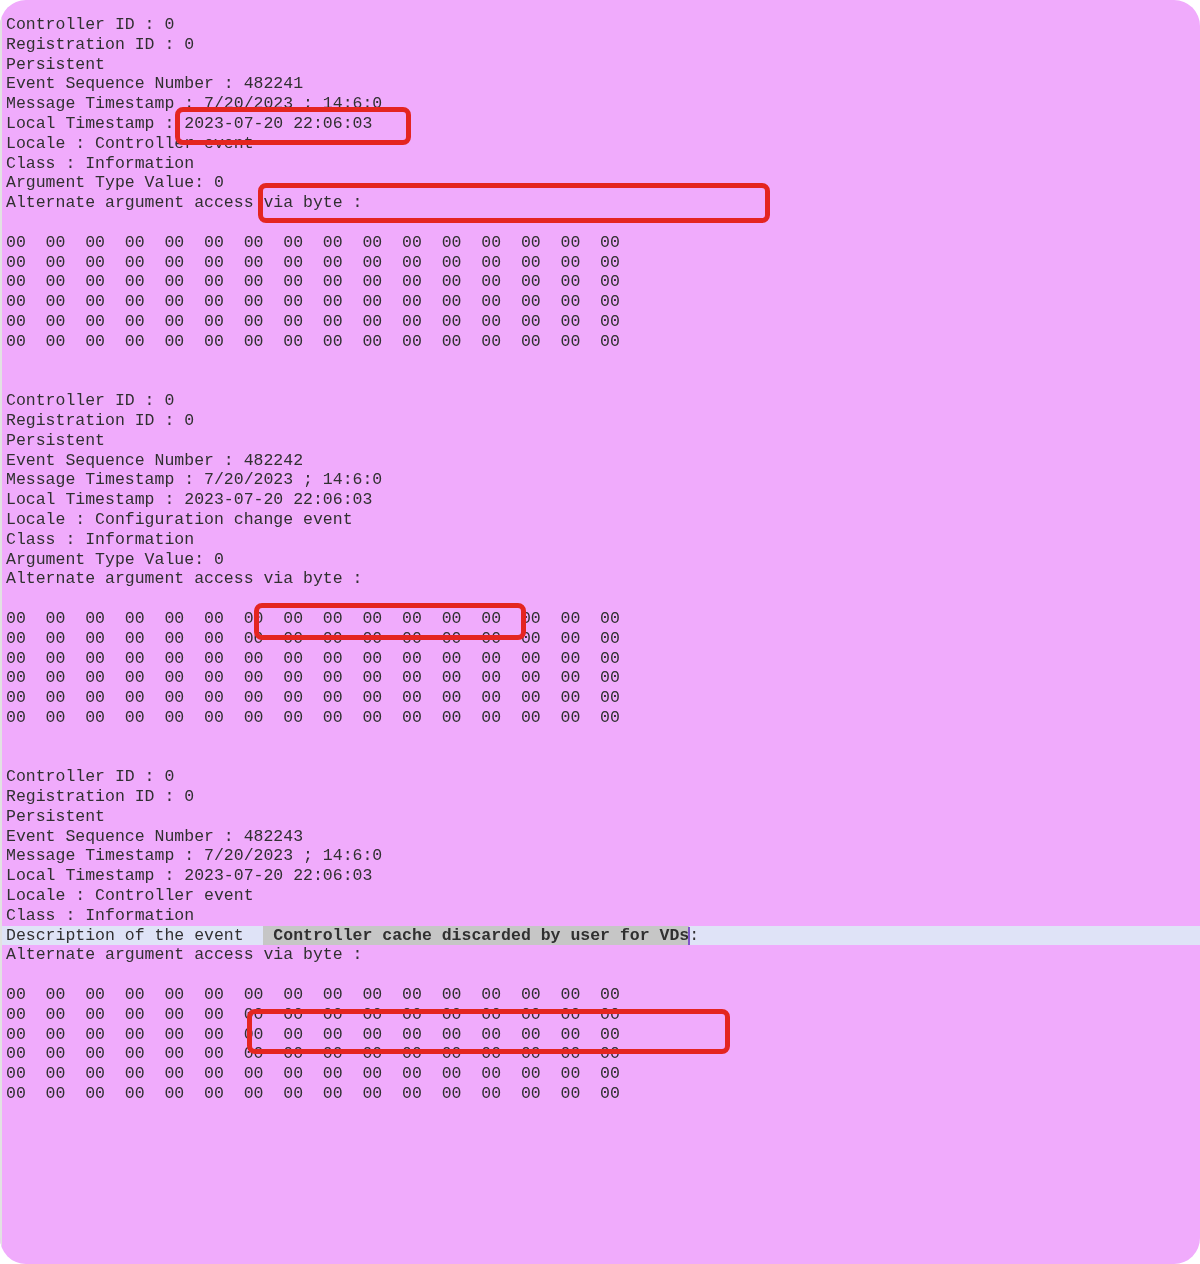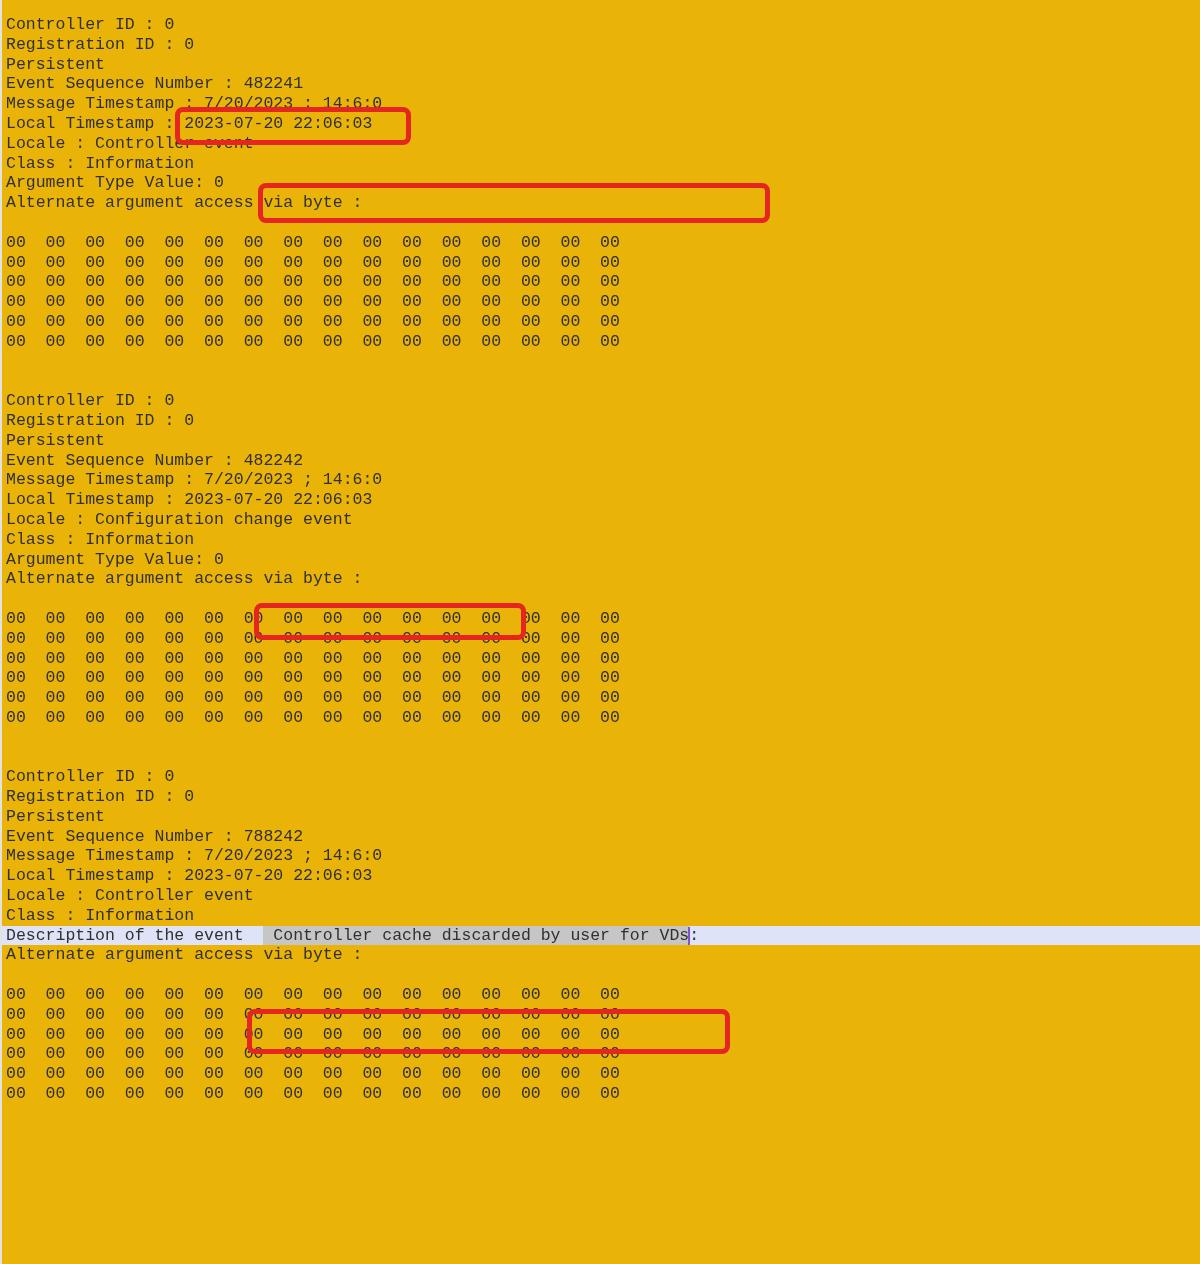--- a/index.html
+++ b/index.html
@@ -19,42 +19,42 @@
   }
   .log{
     position:absolute;left:0;top:15px;width:100%;
   }
   .line{
     height:19.8px;
     white-space:pre;
     padding-left:6px;
   }
   .row-highlight{ background:var(--row-highlight); }
-  .selection{ background:var(--selection-bg); }
+  .selection{ background:var(--selection-bg);font-weight:bold; }
   .cursor{
     display:inline-block;
     width:2px;height:18px;
     margin:0 -1px;
     vertical-align:text-bottom;
     background:var(--cursor-color);
   }
   .red-box{
     position:absolute;
     box-sizing:border-box;
     border:5px solid var(--annotation-color);
     border-radius:8px;
     background:transparent;
     pointer-events:none;
     z-index:10;
   }
 </style>
 </head>
 <body>
 
-<div class="page" style="color: rgb(48, 48, 48); background: #eab308;">
+<div class="page" style="color: rgb(48, 48, 48); background: #f0abfc; border-radius: 26px;">
   <div class="left-strip" style="background: rgb(226, 226, 226);"></div>
   <div id="log" class="log">
       <div class="line">Controller ID : 0</div>
       <div class="line">Registration ID : 0</div>
       <div class="line">Persistent</div>
       <div class="line">Event Sequence Number : 482241</div>
       <div class="line">Message Timestamp : 7/20/2023 ; 14:6:0</div>
       <div class="line">Local Timestamp : 2023-07-20 22:06:03</div>
       <div class="line">Locale : Controller event</div>
       <div class="line">Class : Information</div>
@@ -84,21 +84,21 @@
       <div class="line">00  00  00  00  00  00  00  00  00  00  00  00  00  00  00  00</div>
       <div class="line">00  00  00  00  00  00  00  00  00  00  00  00  00  00  00  00</div>
       <div class="line">00  00  00  00  00  00  00  00  00  00  00  00  00  00  00  00</div>
       <div class="line">00  00  00  00  00  00  00  00  00  00  00  00  00  00  00  00</div>
       <div class="line">00  00  00  00  00  00  00  00  00  00  00  00  00  00  00  00</div>
       <div class="line"></div>
       <div class="line"></div>
       <div class="line">Controller ID : 0</div>
       <div class="line">Registration ID : 0</div>
       <div class="line">Persistent</div>
-      <div class="line">Event Sequence Number : 788242</div>
+      <div class="line">Event Sequence Number : 482243</div>
       <div class="line">Message Timestamp : 7/20/2023 ; 14:6:0</div>
       <div class="line">Local Timestamp : 2023-07-20 22:06:03</div>
       <div class="line">Locale : Controller event</div>
       <div class="line">Class : Information</div>
       <div class="line row-highlight"><span>Description of the event  </span><span class="selection"> Controller cache discarded by user for VDs</span><span class="cursor"></span><span>:</span></div>
       <div class="line">Alternate argument access via byte :</div>
       <div class="line"></div>
       <div class="line">00  00  00  00  00  00  00  00  00  00  00  00  00  00  00  00</div>
       <div class="line">00  00  00  00  00  00  00  00  00  00  00  00  00  00  00  00</div>
       <div class="line">00  00  00  00  00  00  00  00  00  00  00  00  00  00  00  00</div>

